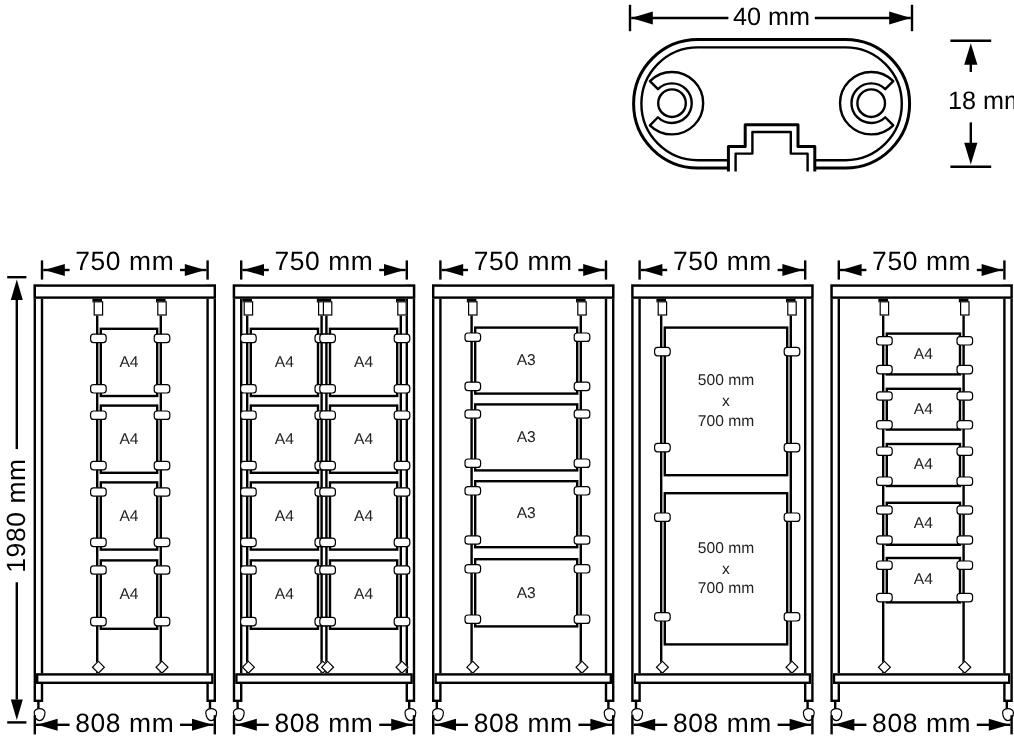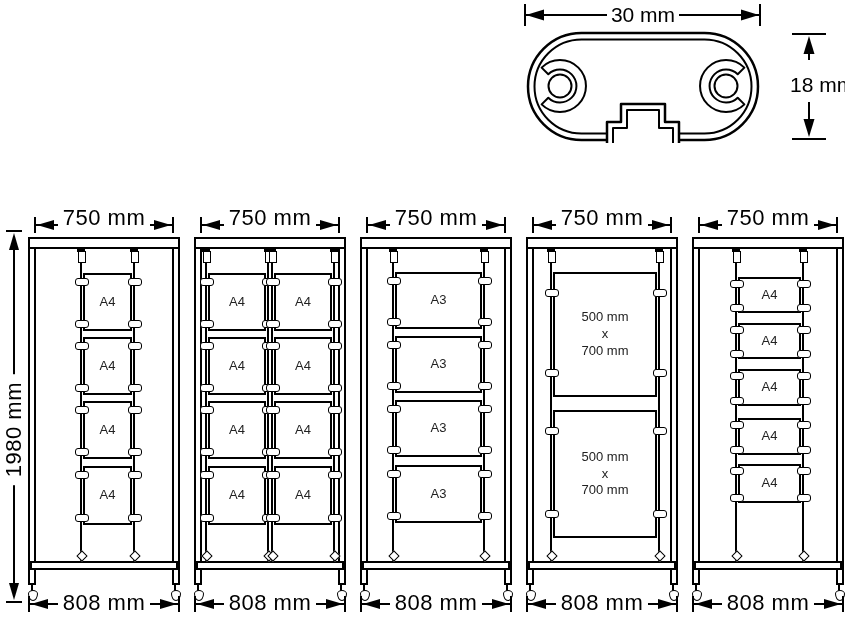--- a/index.html
+++ b/index.html
@@ -55,21 +55,21 @@
 
       <line x1="272" y1="34" x2="306" y2="34" stroke-width="2"></line>
       <polygon points="289,36 283.5,54 294.5,54" fill="#000" stroke="none"></polygon>
       <line x1="289" y1="50" x2="289" y2="60" stroke-width="2"></line>
       <line x1="289" y1="102" x2="289" y2="122" stroke-width="2"></line>
       <polygon points="289,137 283.5,119 294.5,119" fill="#000" stroke="none"></polygon>
       <line x1="272" y1="139" x2="306" y2="139" stroke-width="2"></line>
     </g>
   </svg>
   <div class="cs-label" style="left:593px;top:4px;width:100px;text-align:center;">
-    <span>30 mm</span>
+    <span>40 mm</span>
   </div>
   <div class="cs-label" style="left:786px;top:74px;">
     <span>18 mm</span>
   </div>
 
   <div class="abs" style="left:0;top:228px;width:30px;height:386px;">
     <div class="ln" style="left:6px;top:2px;width:16px;height:2px;"></div>
     <div class="abs" style="left:8.5px;top:5px;width:0;height:0;border-left:5.5px solid transparent;border-right:5.5px solid transparent;border-bottom:17px solid #000;"></div>
     <div class="ln" style="left:13px;top:21px;width:2px;height:334px;"></div>
     <div class="abs" style="left:8.5px;top:355px;width:0;height:0;border-left:5.5px solid transparent;border-right:5.5px solid transparent;border-top:17px solid #000;"></div>

